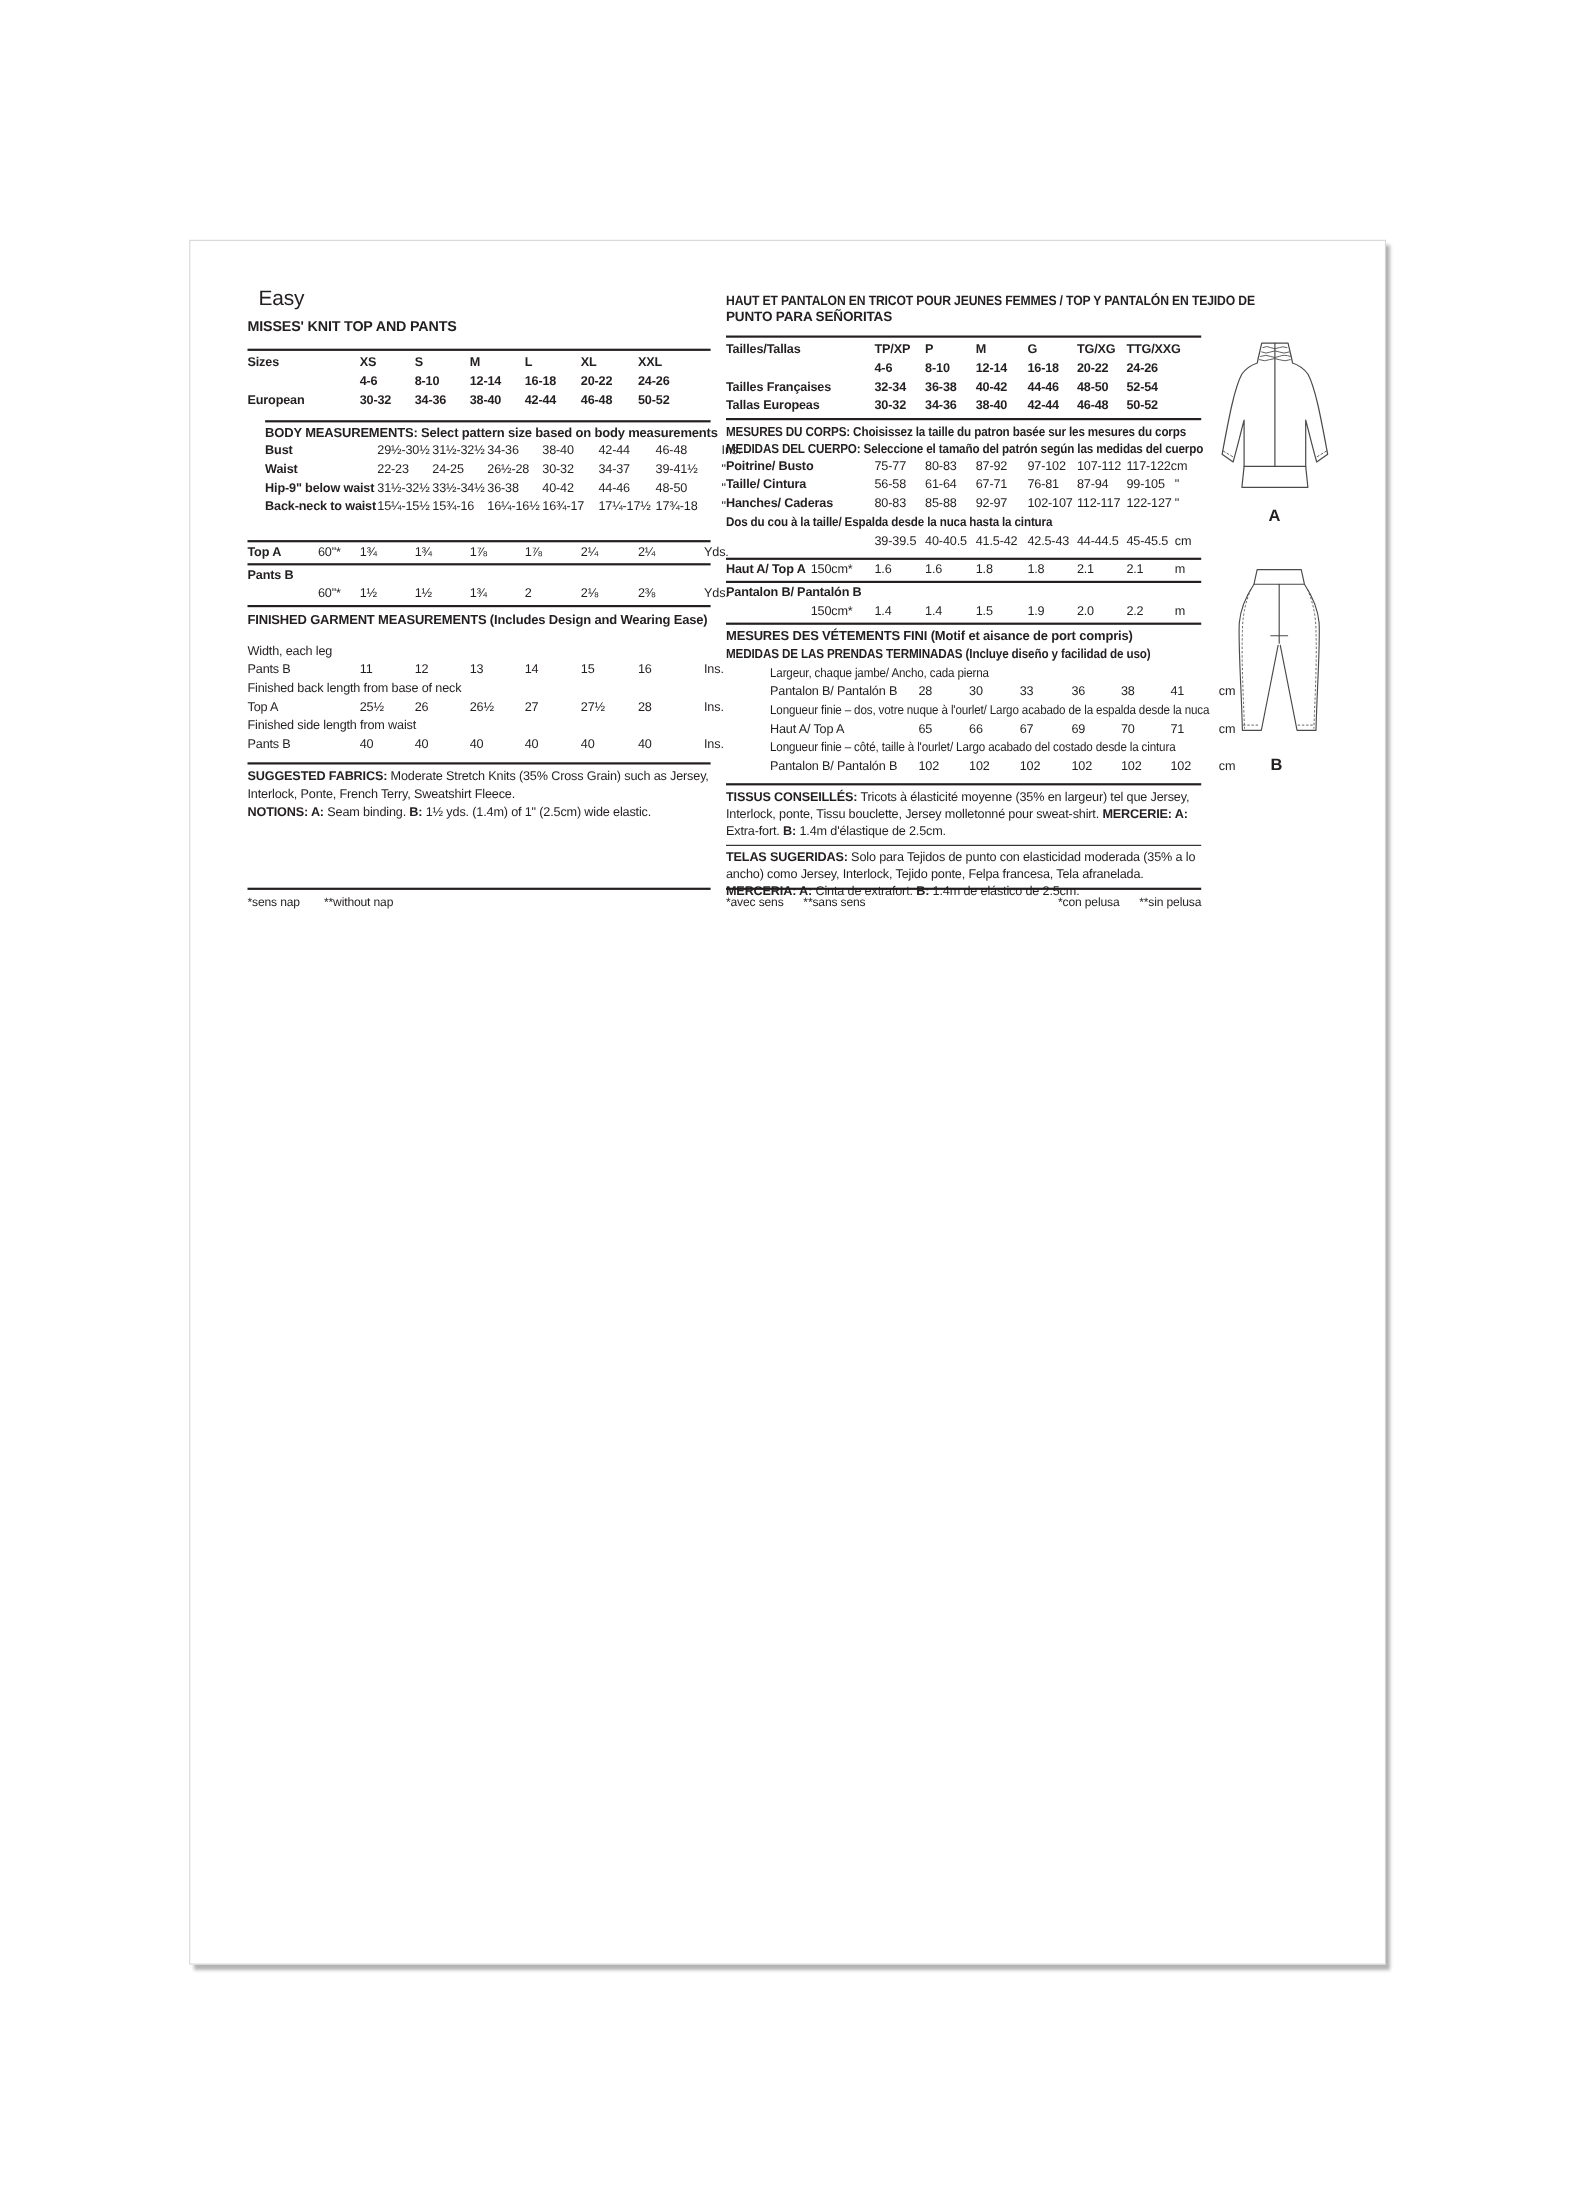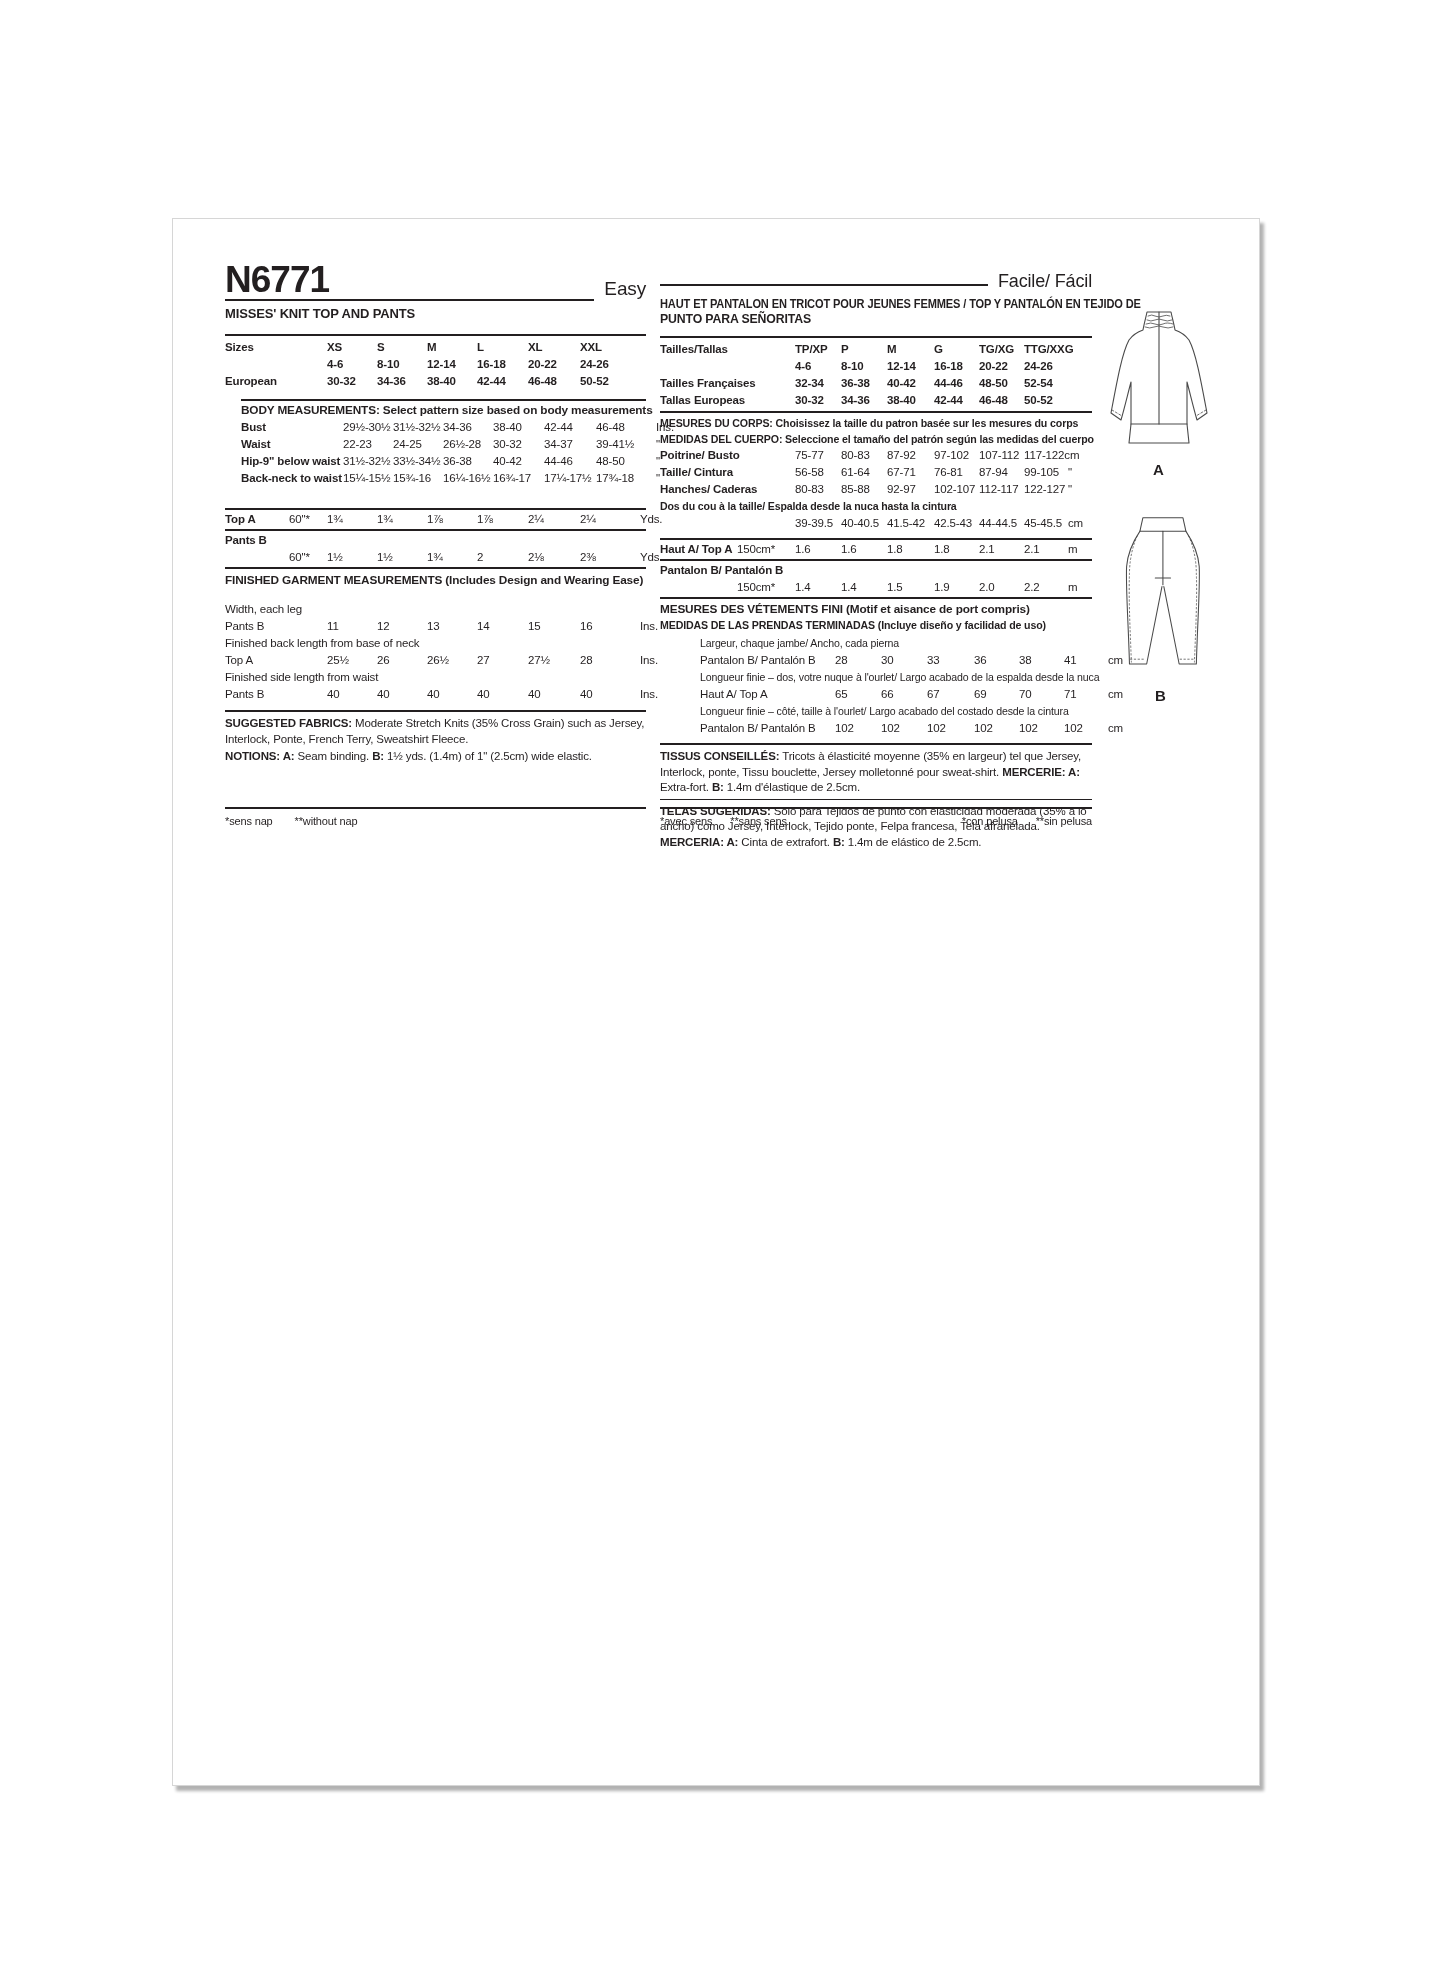--- a/index.html
+++ b/index.html
@@ -71,23 +71,20 @@
   .fig-label{font-size:15px;font-weight:600;letter-spacing:1px;margin-top:2px;}
   .fig svg{display:block;margin:0 auto;}
 </style>
 </head>
 <body>
 
 <div class="page">
 
   <div class="col-left">
     <div class="lhead">
-      <div class="h-code-wrap">
-        <span class="h-code">N6771</span>
-      </div>
       <span class="h-easy">Easy</span>
     </div>
     <div class="subtitle">MISSES' KNIT TOP AND PANTS</div>
 
     <div class="ltbl tbl-sizes">
         <div class="trow">
           <span class="lab" style="grid-column: 1 / span 2;">Sizes</span>
           <span class="cell">XS</span>
           <span class="cell">S</span>
           <span class="cell">M</span>
@@ -244,24 +241,20 @@
         </div>
       </div>
 
     <div class="fab">
       <p class="para"><span class="b">SUGGESTED FABRICS:</span><span> Moderate Stretch Knits (35% Cross Grain) such as Jersey, Interlock, Ponte, French Terry, Sweatshirt Fleece.</span></p>
       <p class="para"><span class="b">NOTIONS: A:</span><span> Seam binding. </span><span class="b">B:</span><span> 1½ yds. (1.4m) of 1" (2.5cm) wide elastic.</span></p>
     </div>
   </div>
 
   <div class="col-right">
-    <div class="rhead">
-      <div class="h-rule"></div>
-      <span class="h-facile">Facile/ Fácil</span>
-    </div>
     <div class="r-title">
       <div class="sx">HAUT ET PANTALON EN TRICOT POUR JEUNES FEMMES / TOP Y PANTALÓN EN TEJIDO DE</div>
       <div>PUNTO PARA SEÑORITAS</div>
     </div>
 
     <div class="rtbl tbl-sizes-fr">
         <div class="trow">
           <span class="lab" style="grid-column: 1 / span 2;">Tailles/Tallas</span>
           <span class="cell">TP/XP</span>
           <span class="cell">P</span>

